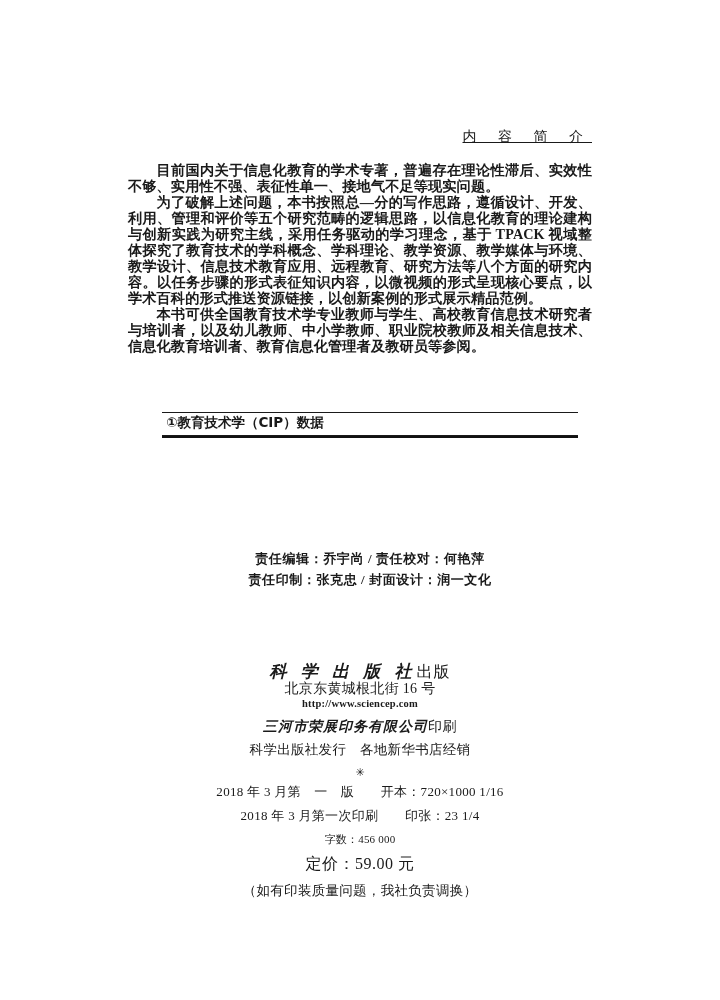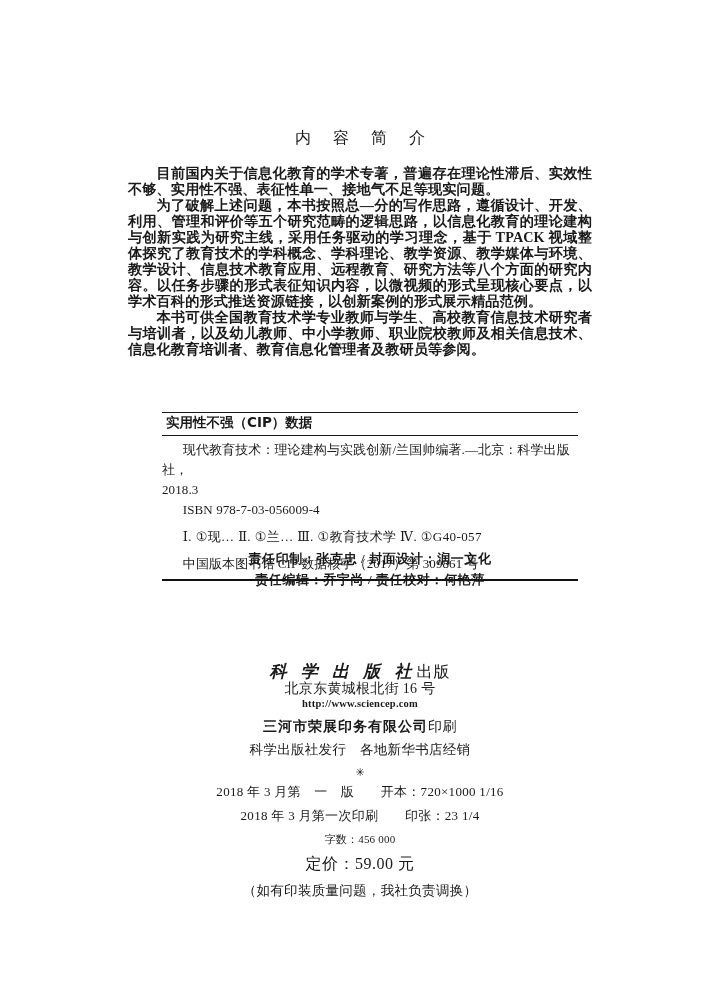--- a/index.html
+++ b/index.html
@@ -23,27 +23,28 @@
   }
 
   
   .abstract-block {
     position: absolute;
     left: 128px;
     top: 128px;
     width: 464px;
   }
   .abstract-title {
-    text-align: center;
-    font-size: 16px;
+    text-align: right;
+    font-size: 14px;
     letter-spacing: 9px;
     text-indent: 9px;
     font-weight: 400;
     margin: 0 0 16px 0;
     font-family: "Liberation Serif", "DejaVu Serif", serif;
+    text-decoration: underline;
   }
   .abstract-para {
     font-size: 14.2px;
     line-height: 16px;
     text-align: justify;
     text-justify: inter-character;
     text-indent: 2em;
     margin: 0;
     letter-spacing: 0.1px;
     font-weight: bold;
@@ -138,20 +139,21 @@
     letter-spacing: 0.2px;
   }
   .printer-line {
     font-size: 14px;
     line-height: 24px;
     margin-top: 4px;
     white-space: nowrap;
   }
   .printer-name {
     font-weight: 700;
+    font-style: italic;
     letter-spacing: 1px;
   }
   .printer-suffix { letter-spacing: 0.5px; }
   .distributor-line {
     font-size: 13.5px;
     line-height: 22px;
     letter-spacing: 0.3px;
   }
   .asterisk {
     font-size: 11px;
@@ -198,35 +200,28 @@
 
   <section class="abstract-block">
     <h1 class="abstract-title">内 容 简 介</h1>
     <p class="abstract-para">目前国内关于信息化教育的学术专著，普遍存在理论性滞后、实效性不够、实用性不强、表征性单一、接地气不足等现实问题。</p>
     <p class="abstract-para">为了破解上述问题，本书按照总—分的写作思路，遵循设计、开发、利用、管理和评价等五个研究范畴的逻辑思路，以信息化教育的理论建构与创新实践为研究主线，采用任务驱动的学习理念，基于 TPACK 视域整体探究了教育技术的学科概念、学科理论、教学资源、教学媒体与环境、教学设计、信息技术教育应用、远程教育、研究方法等八个方面的研究内容。以任务步骤的形式表征知识内容，以微视频的形式呈现核心要点，以学术百科的形式推送资源链接，以创新案例的形式展示精品范例。</p>
     <p class="abstract-para">本书可供全国教育技术学专业教师与学生、高校教育信息技术研究者与培训者，以及幼儿教师、中小学教师、职业院校教师及相关信息技术、信息化教育培训者、教育信息化管理者及教研员等参阅。</p>
   </section>
 
   <section class="cip-block">
     <div class="cip-rule-top"></div>
-    <div class="cip-heading">实用性不强（CIP）数据</div>
+    <div class="cip-heading">①教育技术学（CIP）数据</div>
     <div class="cip-rule-top"></div>
-    <div class="cip-body">
-      <p class="cip-line indent">现代教育技术：理论建构与实践创新/兰国帅编著.—北京：科学出版社，</p>
-      <p class="cip-line">2018.3</p>
-      <p class="cip-line indent-s">ISBN 978-7-03-056009-4</p>
-      <p class="cip-line roman spaced">Ⅰ. ①现…  Ⅱ. ①兰…  Ⅲ. ①教育技术学  Ⅳ. ①G40-057</p>
-      <p class="cip-line spaced">中国版本图书馆 CIP 数据核字（2017）第 309861 号</p>
-    </div>
     <div class="cip-rule-bottom"></div>
   </section>
 
   <section class="credits-block">
+    <div class="credit-line">责任编辑：乔宇尚 / 责任校对：何艳萍</div>
     <div class="credit-line">责任印制：张克忠 / 封面设计：润一文化</div>
-    <div class="credit-line">责任编辑：乔宇尚 / 责任校对：何艳萍</div>
   </section>
 
   <section class="imprint-block">
     <div class="publisher-line">
       <span class="publisher-logo">科 学 出 版 社</span><span class="publisher-suffix">出版</span>
     </div>
     <div class="imprint-small">北京东黄城根北街 16 号</div>
     <div class="imprint-url">http://www.sciencep.com</div>
     <div class="printer-line">
       <span class="printer-name">三河市荣展印务有限公司</span><span class="printer-suffix">印刷</span>

